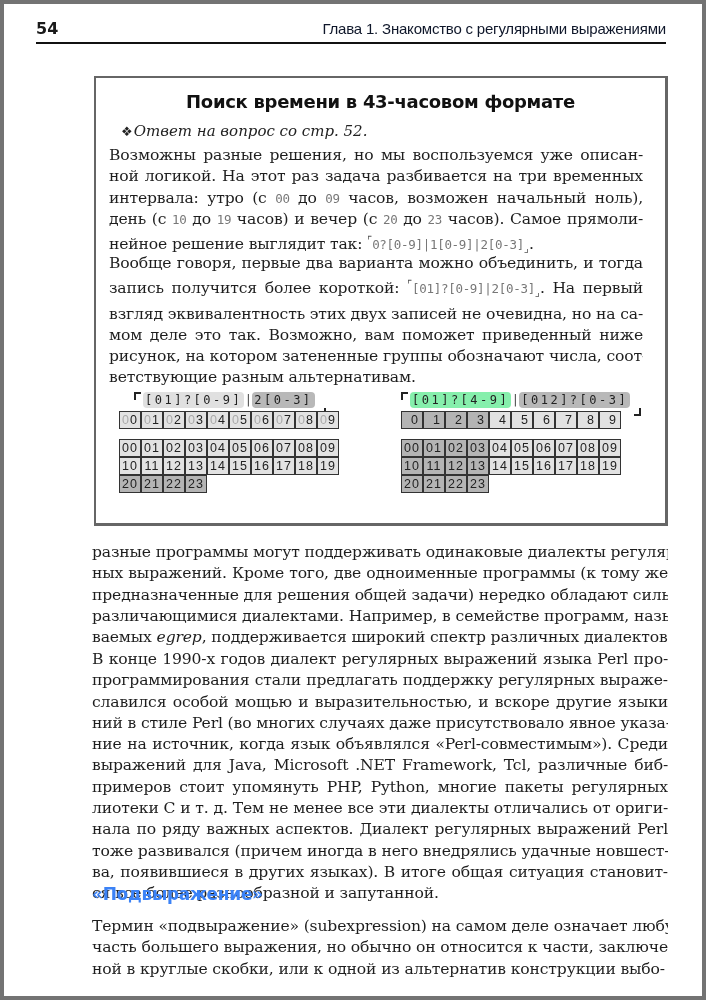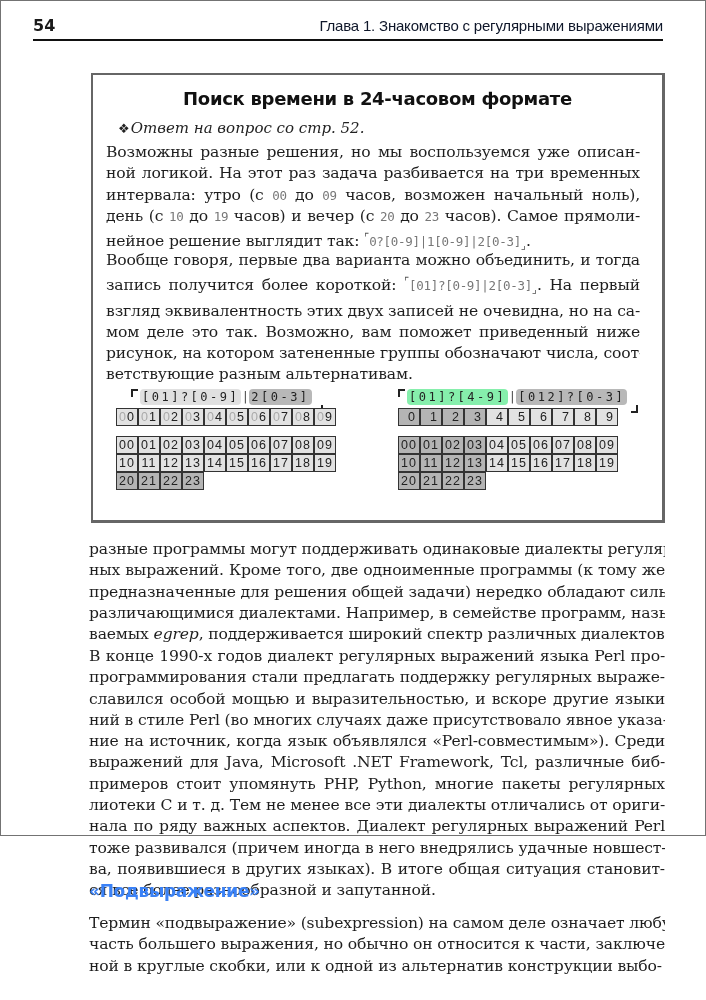--- a/index.html
+++ b/index.html
@@ -1,19 +1,19 @@
 <!DOCTYPE html>
 <html><head>
 <meta charset="utf-8">
 <style>
   * { box-sizing: border-box; margin: 0; padding: 0; }
   html, body { width: 706px; height: 1000px; background: #ffffff; overflow: hidden; }
   body { position: relative; font-family: "DejaVu Serif", serif; color: #1a1a1a; }
 
-  .page-frame { position: absolute; left: 0; top: 0; width: 706px; height: 836px; border: 1px solid #737373; }
+  .page-frame { position: absolute; left: 0; top: 0; width: 706px; height: 1000px; border: 4px solid #737373; }
 
   
   .run-head { position: absolute; left: 32px; top: 14px; width: 630px; height: 26px; border-bottom: 2px solid #111; }
   .page-num { position: absolute; left: 0; top: 1px; font-family: "DejaVu Sans", sans-serif; font-weight: bold; font-size: 16px; }
   .chapter-title { position: absolute; right: 0; top: 2px; font-family: "Liberation Sans", sans-serif; font-size: 15px; color: #0f172a; letter-spacing: -0.2px; }
 
   
   .sidebar { position: absolute; left: 90px; top: 72px; width: 574px; height: 450px; border: 2px solid #666; border-right-width: 3px; border-bottom-width: 3px; }
   .sb-title { position: absolute; left: 0; top: 13px; width: 100%; text-align: center; font-family: "DejaVu Sans", sans-serif; font-weight: bold; font-size: 18px; color: #111; letter-spacing: -0.3px; }
   .sb-answer { position: absolute; left: 25px; top: 44px; font-style: italic; font-size: 15px; color: #222; }
@@ -45,21 +45,21 @@
 <body>
 
 <div class="page-frame">
 
   <div class="run-head">
     <span class="page-num">54</span>
     <span class="chapter-title">Глава 1. Знакомство с регулярными выражениями</span>
   </div>
 
   <div class="sidebar">
-    <div class="sb-title">Поиск времени в 24-часовом формате</div>
+    <div class="sb-title">Поиск времени в 43-часовом формате</div>
     <div class="sb-answer">
       <span class="diamond">❖</span><span>Ответ на вопрос со стр. 52.</span>
     </div>
 
     <div class="para" id="sb-p1" style="left:13px; top:67px; width:534px;">
         <span class="ln">Возможны разные решения, но мы воспользуемся уже описан-</span>
         <span class="ln">ной логикой. На этот раз задача разбивается на три временных</span>
         <span class="ln">интервала: утро (с <span class="code">00</span> до <span class="code">09</span> часов, возможен начальный ноль),</span>
         <span class="ln">день (с <span class="code">10</span> до <span class="code">19</span> часов) и вечер (с <span class="code">20</span> до <span class="code">23</span> часов). Самое прямоли-</span>
         <span class="ln last">нейное решение выглядит так: <span><span class="corner-l">⌜</span><span class="code">0?[0-9]|1[0-9]|2[0-3]</span><span class="corner-r">⌟</span></span>.</span>

